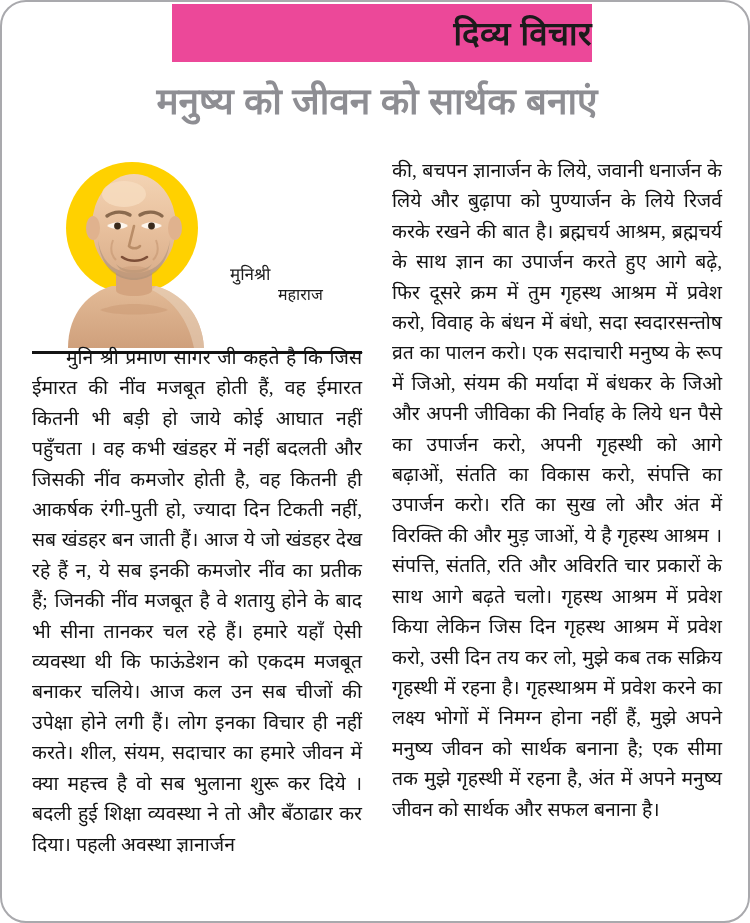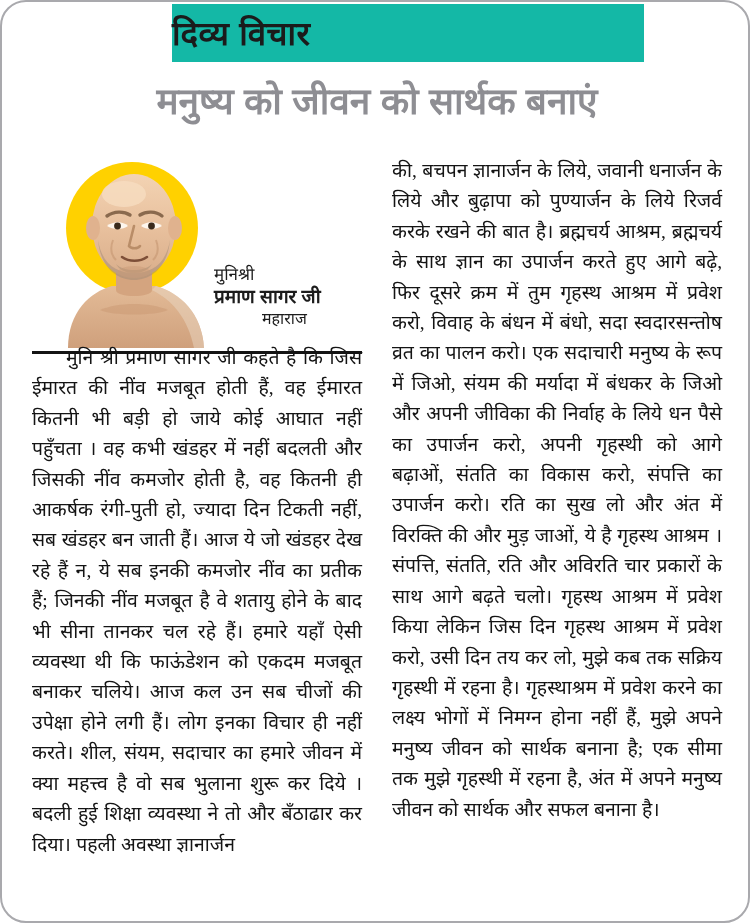--- a/index.html
+++ b/index.html
@@ -24,26 +24,26 @@
     border: 2px solid #a9a9ad;
     border-radius: 26px;
     overflow: hidden;
   }
 
   
   .masthead {
     position: absolute;
     left: 170px;
     top: 2px;
-    width: 472px;
+    width: 420px;
     height: 58px;
-    background: #14b8a6;
+    background: #ec4899;
     display: flex;
     align-items: center;
-    justify-content: flex-start;
+    justify-content: flex-end;
   }
   .masthead-title {
     font-family: "Liberation Sans", "DejaVu Sans", sans-serif;
     font-weight: bold;
     font-size: 33px;
     line-height: 1;
     color: #1b1b1b;
     letter-spacing: 0.5px;
     white-space: nowrap;
   }
@@ -104,21 +104,21 @@
   }
   .monk {
     position: absolute;
     left: 0;
     top: 0;
     width: 148px;
     height: 188px;
   }
   .author-caption {
     position: absolute;
-    left: 182px;
+    left: 198px;
     top: 112px;
     width: 150px;
     font-family: "Liberation Sans", "DejaVu Sans", sans-serif;
     color: #1c1c1c;
     line-height: 1.24;
   }
   .cap-pre   { font-size: 17px; }
   .cap-name  { font-size: 19px; font-weight: bold; white-space: nowrap; }
   .cap-post  { font-size: 16px; margin-left: 48px; }
 
@@ -225,21 +225,20 @@
 
               <ellipse cx="74" cy="112" rx="16" ry="6" fill="#c79a76" opacity="0.45"></ellipse>
 
               <path d="M92 130 C112 140 128 158 134 188 L144 188 C142 153 120 133 96 126 Z" fill="#e9d7c4" opacity="0.5"></path>
             </g>
           </svg>
         </div>
 
         <div class="author-caption">
           <div class="cap-pre">मुनिश्री</div>
-          <div class="cap-name">प्रमाण सागर जी</div>
           <div class="cap-post">महाराज</div>
         </div>
 
         <div class="rule"></div>
       </div>
 
       <div class="body-copy">
         <p class="indent">मुनि श्री प्रमाण सागर जी कहते है कि जिस ईमारत की नींव मजबूत होती हैं, वह ईमारत कितनी भी बड़ी हो जाये कोई आघात नहीं पहुँचता । वह कभी खंडहर में नहीं बदलती और जिसकी नींव कमजोर होती है, वह कितनी ही आकर्षक रंगी-पुती हो, ज्यादा दिन टिकती नहीं, सब खंडहर बन जाती हैं। आज ये जो खंडहर देख रहे हैं न, ये सब इनकी कमजोर नींव का प्रतीक हैं; जिनकी नींव मजबूत है वे शतायु होने के बाद भी सीना तानकर चल रहे हैं। हमारे यहाँ ऐसी व्यवस्था थी कि फाऊंडेशन को एकदम मजबूत बनाकर चलिये। आज कल उन सब चीजों की उपेक्षा होने लगी हैं। लोग इनका विचार ही नहीं करते। शील, संयम, सदाचार का हमारे जीवन में क्या महत्त्व है वो सब भुलाना शुरू कर दिये । बदली हुई शिक्षा व्यवस्था ने तो और बँठाढार कर दिया। पहली अवस्था ज्ञानार्जन</p>
       </div>
     </div>

